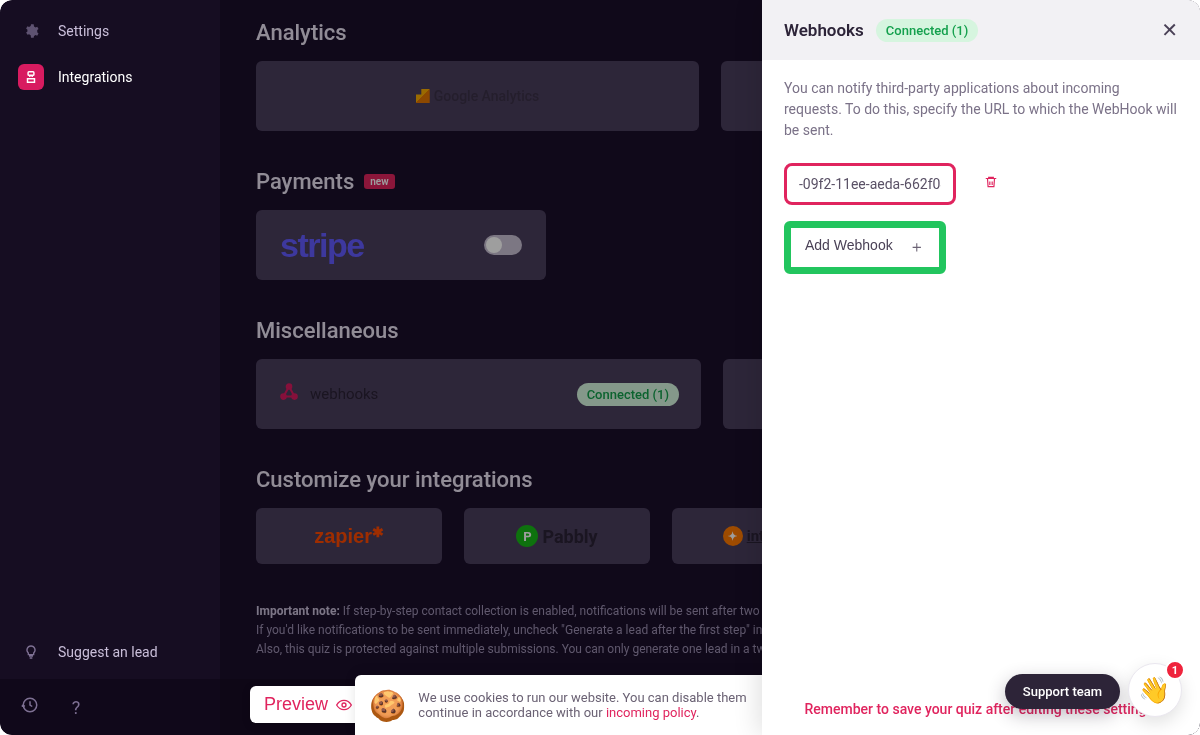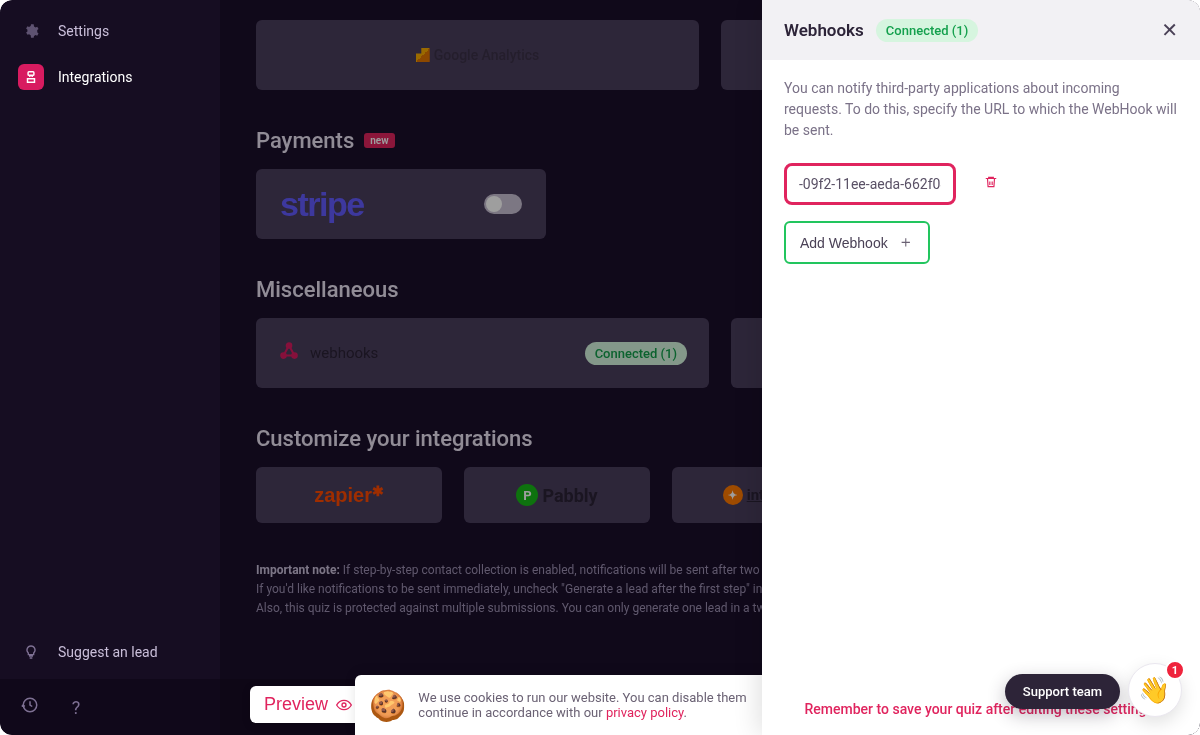--- a/index.html
+++ b/index.html
@@ -12,21 +12,21 @@
 .sidebar-item.active { color: #fff; }
 .sidebar-spacer { flex: 1; }
 .sidebar-bottom .sidebar-item { font-size: 14px; color: #c9bed9; }
 .bottom-bar { position: absolute; left: 0; bottom: 0; width: 762px; height: 56px; background: rgba(12,6,20,0.55); display: flex; align-items: center; gap: 18px; padding: 0 16px; z-index: 2; }
 .bb-icon { color: #7e7093; font-size: 18px; width: 28px; text-align: center; cursor: pointer; }
 .main { flex: 1; background: #1a0f2b; position: relative; color: #fff; overflow: hidden; }
 .main-inner { padding: 20px 36px 140px 36px; }
 .sec-title { font-size: 22px; font-weight: 500; color: #eae3f3; margin: 0 0 16px 0; display: flex; align-items: center; gap: 10px; }
 .badge-new { background: #e0245e; color: #fff; font-size: 10px; font-weight: 600; padding: 2px 6px; border-radius: 3px; }
 .row { display: flex; gap: 22px; margin-bottom: 38px; }
-.card { background: #4a3e5d; border-radius: 6px; height: 70px; min-width: 280px; flex: 1; display: flex; align-items: center; justify-content: center; gap: 10px; padding: 0 12px; cursor: pointer; position: relative; color: #fff; }
+.card { background: #4a3e5d; border-radius: 6px; height: 70px; min-width: 280px; flex: 1; display: flex; align-items: center; justify-content: center; gap: 10px; padding: 0 20px; cursor: pointer; position: relative; color: #fff; }
 .ga-logo { display: flex; align-items: center; gap: 4px; }
 .ga-mark { width: 14px; height: 14px; background: linear-gradient(135deg,#f9ab00 50%,#e37400 50%); clip-path: polygon(0 100%, 0 40%, 40% 40%, 40% 0, 100% 0, 100% 100%); }
 .ga-text { color: #3b3148; font-size: 14px; font-weight: 500; }
 .fb-box { background: #4267B2; color: #fff; padding: 4px 10px; display: flex; align-items: center; gap: 6px; font-size: 12px; border-radius: 2px; }
 .fb-f { font-weight: 700; font-size: 15px; font-family: Arial; }
 .stripe-card { display: flex; align-items: center; justify-content: space-between; padding: 0 24px; }
 .stripe-text { font-family: Arial; font-weight: 800; font-size: 34px; color: #635bff; letter-spacing: -1.5px; }
 .toggle { width: 38px; height: 20px; background: #c9c1d4; border-radius: 10px; position: relative; }
 .toggle::after { content: ""; position: absolute; width: 16px; height: 16px; background: #fff; border-radius: 50%; top: 2px; left: 2px; }
 .wh-logo { color: #d81b60; font-size: 20px; }
@@ -53,21 +53,21 @@
 .preview-btn { position: absolute; left: 250px; bottom: 12px; background: #fff; color: #e0245e; border: none; border-radius: 6px; padding: 8px 14px; font-size: 18px; font-weight: 500; display: flex; align-items: center; gap: 8px; z-index: 3; box-shadow: 0 2px 8px rgba(0,0,0,0.15); }
 .panel { position: absolute; right: 0; top: 0; width: 438px; height: 100%; background: #fff; z-index: 4; display: flex; flex-direction: column; box-shadow: -4px 0 24px rgba(0,0,0,0.12); }
 .panel-header { height: 60px; background: #f2f1f4; display: flex; align-items: center; padding: 0 22px; gap: 12px; }
 .panel-title { font-size: 17px; font-weight: 600; color: #2d2438; }
 .close-x { margin-left: auto; font-size: 20px; color: #4a4156; cursor: pointer; font-weight: 300; }
 .panel-body { padding: 18px 22px; flex: 1; }
 .panel-desc { font-size: 14px; color: #7b7288; line-height: 1.5; margin-bottom: 22px; }
 .input-row { display: flex; align-items: center; gap: 28px; margin-bottom: 16px; }
 .url-input { border: 3px solid #e0245e; border-radius: 8px; padding: 10px 12px; font-size: 14px; color: #5a5166; width: 172px; font-family: inherit; outline: none; }
 .trash { color: #e0245e; font-size: 15px; cursor: pointer; }
-.add-btn { border: 2px solid #22c55e; background: #fff; color: #4a4156; font-size: 14px; padding: 9px 14px; border-radius: 6px; display: inline-flex; align-items: center; gap: 10px; cursor: pointer; }
+.add-btn { border: 7px solid #22c55e; background: #fff; color: #4a4156; font-size: 14px; padding: 9px 14px; border-radius: 6px; display: inline-flex; align-items: flex-start; gap: 16px; cursor: pointer; }
 .add-btn .plus { font-size: 16px; color: #6b6274; font-weight: 300; }
 .panel-footer { padding: 0 22px 18px; font-size: 14px; color: #e0245e; font-weight: 500; text-align: center; }
 .support-btn { position: absolute; right: 80px; bottom: 26px; background: #2d2438; color: #fff; font-size: 13px; font-weight: 500; padding: 10px 18px; border-radius: 20px; z-index: 5; box-shadow: 0 6px 18px rgba(45,36,56,0.3); cursor: pointer; margin-top: 48px; }
 .wave-btn { position: absolute; right: 18px; bottom: 18px; width: 54px; height: 54px; background: #fff; border: 1px solid #eae7ef; border-radius: 50%; display: flex; align-items: center; justify-content: center; font-size: 26px; z-index: 5; box-shadow: 0 6px 18px rgba(0,0,0,0.12); cursor: pointer; }
 .wave-badge { position: absolute; top: -4px; right: -4px; width: 20px; height: 20px; background: #ef233c; color: #fff; font-size: 11px; font-weight: 700; border-radius: 50%; display: flex; align-items: center; justify-content: center; border: 2px solid #fff; }
 </style>
 </head>
 <body>
 
 <div class="app">
@@ -98,20 +98,21 @@
             </svg>
         </span>
         <span>Suggest an lead</span>
       </div>
       <div style="height:60px"></div>
     </div>
   </div>
 
   <div class="main">
     <div class="main-inner">
+      <div class="sec-title">Analytics</div>
       <div class="row">
         <div class="card">
           <div class="ga-logo">
             <span class="ga-mark"></span>
             <span class="ga-text">Google Analytics</span>
           </div>
         </div>
         <div class="card">
           <div class="fb-box">
             <span class="fb-f">f</span>
@@ -199,21 +200,21 @@
     <svg width="16" height="16" viewBox="0 0 24 24" fill="none" stroke="#e0245e" stroke-width="2">
         <path d="M1 12s4-7 11-7 11 7 11 7-4 7-11 7S1 12 1 12z"></path>
         <circle cx="12" cy="12" r="3"></circle>
       </svg>
   </button>
 
   <div class="cookie-bar">
     <span class="cookie">🍪</span>
     <div>
       <span>We use cookies to run our website. You can disable them</span><br>
-      <span>continue in accordance with our </span><a href="#">privacy policy</a><span>.</span>
+      <span>continue in accordance with our </span><a href="#">incoming policy</a><span>.</span>
     </div>
   </div>
 
   <div class="panel">
     <div class="panel-header">
       <span class="panel-title">Webhooks</span>
       <span class="conn-pill">Connected (1)</span>
       <span class="close-x">✕</span>
     </div>
     <div class="panel-body">

